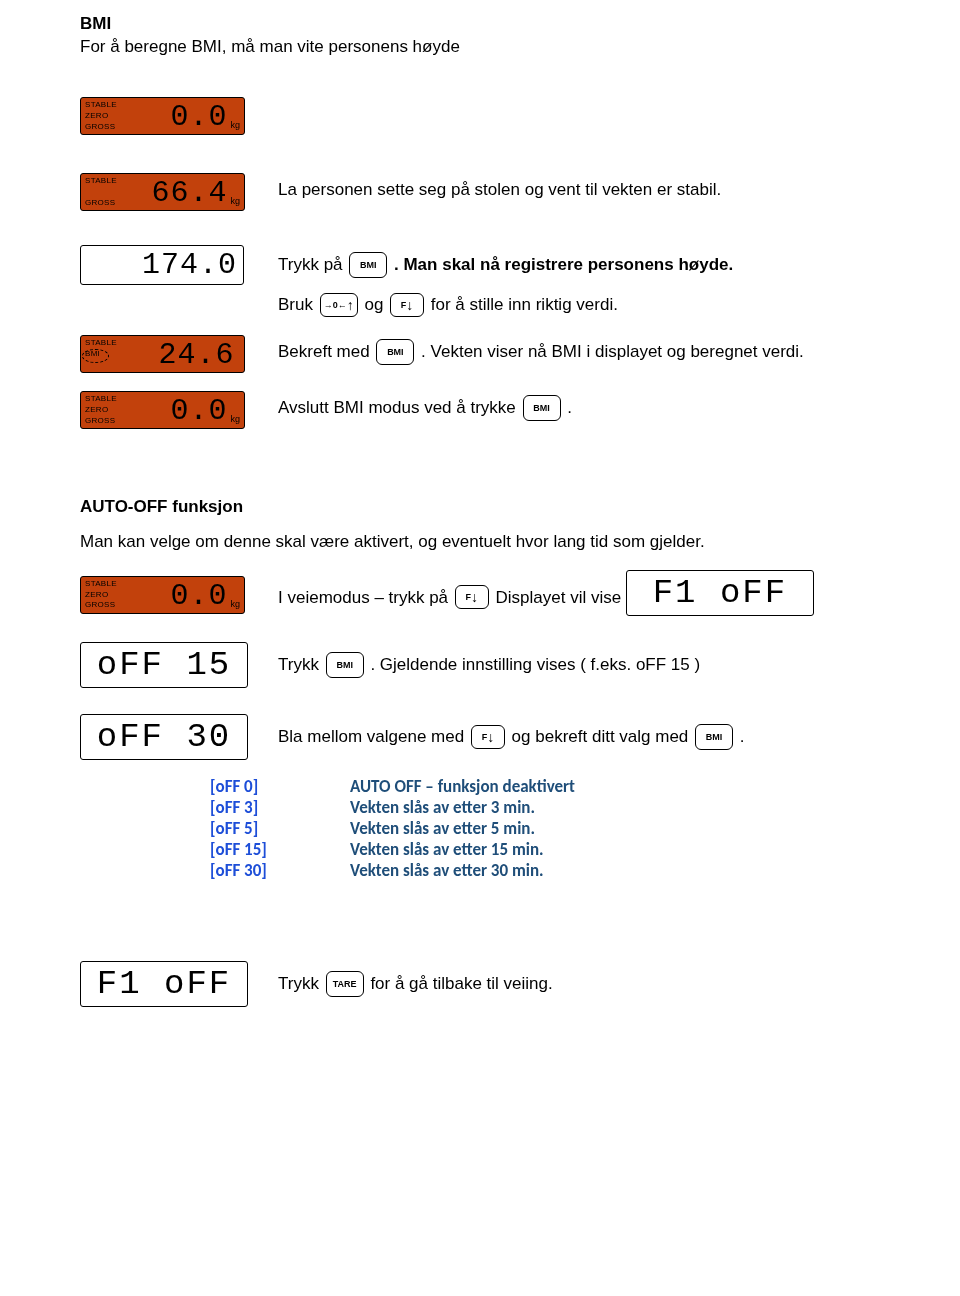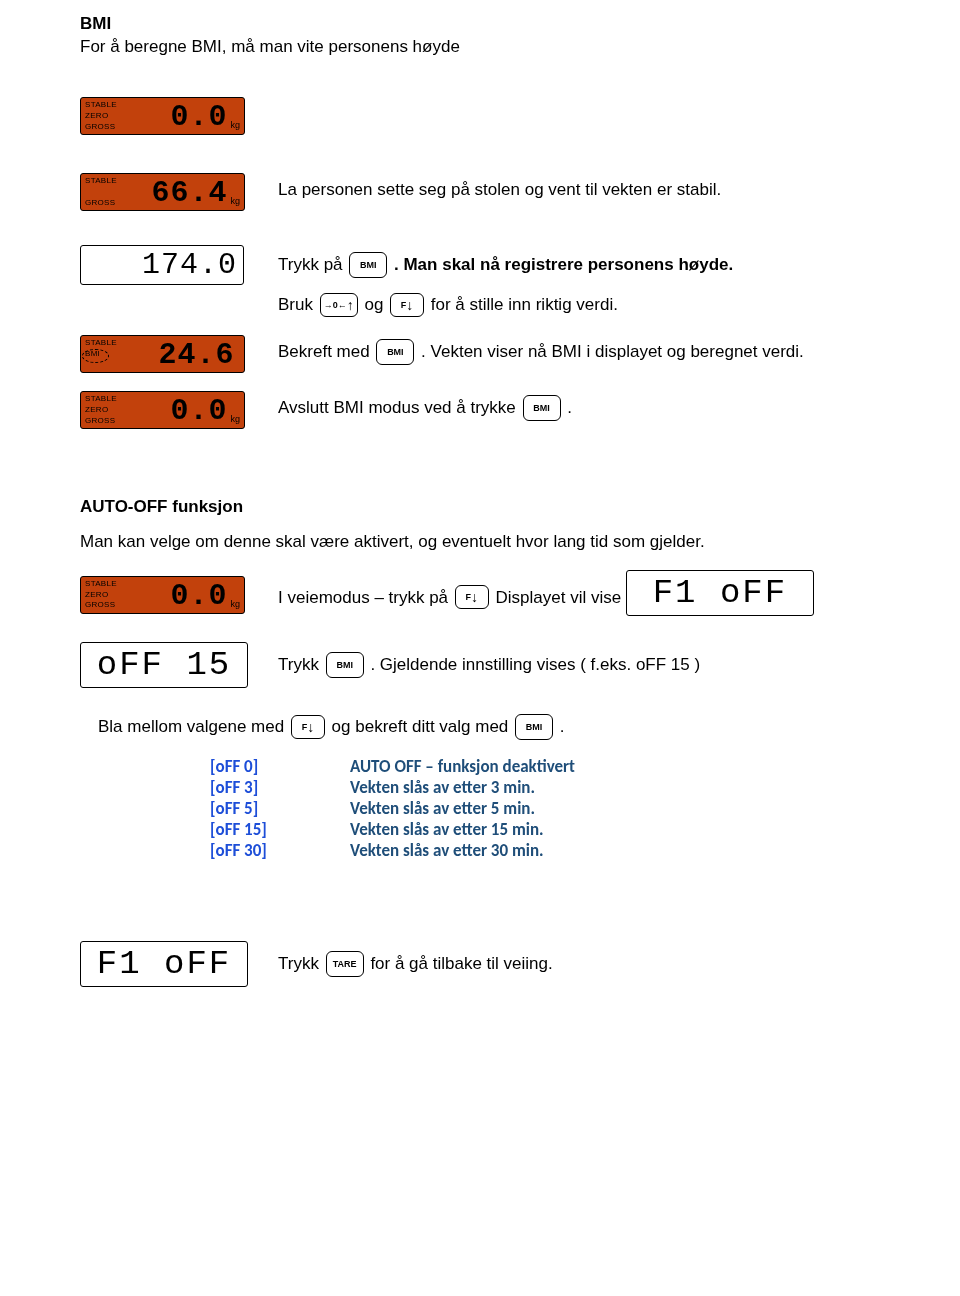--- a/index.html
+++ b/index.html
@@ -8,21 +8,21 @@
   .p{font-size:17px;line-height:1.35;margin:0;}
   .bold{font-family:Arial,Helvetica,sans-serif;font-weight:bold;font-size:17px;}
   .row{display:flex;align-items:center;margin-top:18px;}
   .row .pad{margin-left:18px;font-size:17px;}
   .row-gap-lg{margin-top:34px;}
   .section-gap{margin-top:68px;}
 
   
   .lcd{display:inline-flex;border:1.5px solid #000;border-radius:3px;background:#c2410c;align-items:stretch;min-width:163px;}
   .lcd-left{display:flex;flex-direction:column;justify-content:space-between;font-size:8px;line-height:1.05;padding:3px 4px 3px 4px;font-family:Arial,sans-serif;letter-spacing:0.3px;}
-  .lcd-num{flex:1;font-family:"Courier New",monospace;font-size:30px;font-weight:700;text-align:right;padding:2px 2px 0 0;letter-spacing:1px;position:relative;}
+  .lcd-num{flex:1;font-family:"Courier New",monospace;font-size:30px;font-weight:400;text-align:right;padding:2px 2px 0 0;letter-spacing:1px;position:relative;}
   .lcd-kg{font-size:9px;align-self:flex-end;padding:0 4px 4px 1px;}
   .lcd-left .bmi-ind{position:relative;}
   .bmi-circle{position:absolute;left:-3px;top:-1px;width:25px;height:12px;border:1px dashed #000;border-radius:50%;}
 
   
   .lcd-s{display:inline-flex;border:1.5px solid #000;border-radius:3px;background:#fff;align-items:flex-end;justify-content:flex-end;min-width:150px;padding:2px 6px 2px 6px;font-family:"Courier New",monospace;font-size:30px;letter-spacing:1px;}
   .lcd-m{display:inline-flex;border:1px solid #000;border-radius:3px;background:#fff;align-items:center;justify-content:center;min-width:150px;padding:3px 8px;font-family:"Courier New",monospace;font-size:34px;letter-spacing:2px;}
 
   
   .key{display:inline-flex;align-items:center;justify-content:center;border:1.5px solid #000;border-radius:6px;min-width:30px;height:24px;font-size:9px;font-weight:bold;font-family:Arial,sans-serif;background:#fff;vertical-align:middle;margin:0 2px;padding:0 3px;}
@@ -175,20 +175,23 @@
         <div class="lcd-m">oFF 15</div>
       </div>
       <div class="pad">
         <span class="inline-txt">Trykk </span>
         <span class="key">BMI</span>
         <span class="inline-txt">. Gjeldende innstilling vises ( f.eks. oFF 15 )</span>
       </div>
     </div>
 
     <div class="row" style="margin-top:26px;">
+      <div class="indent-col">
+        <div class="lcd-m">oFF 30</div>
+      </div>
       <div class="pad">
         <span class="inline-txt">Bla mellom valgene med </span>
         <span class="key small">
             <span>F</span>
             <span class="arrow">↓</span>
           </span>
         <span class="inline-txt"> og bekreft ditt valg med </span>
         <span class="key">BMI</span>
         <span class="inline-txt">.</span>
       </div>

